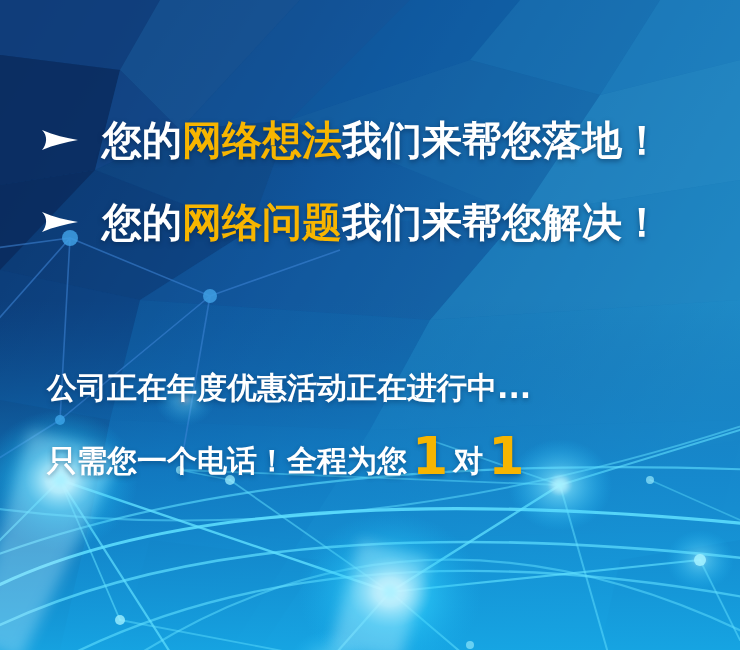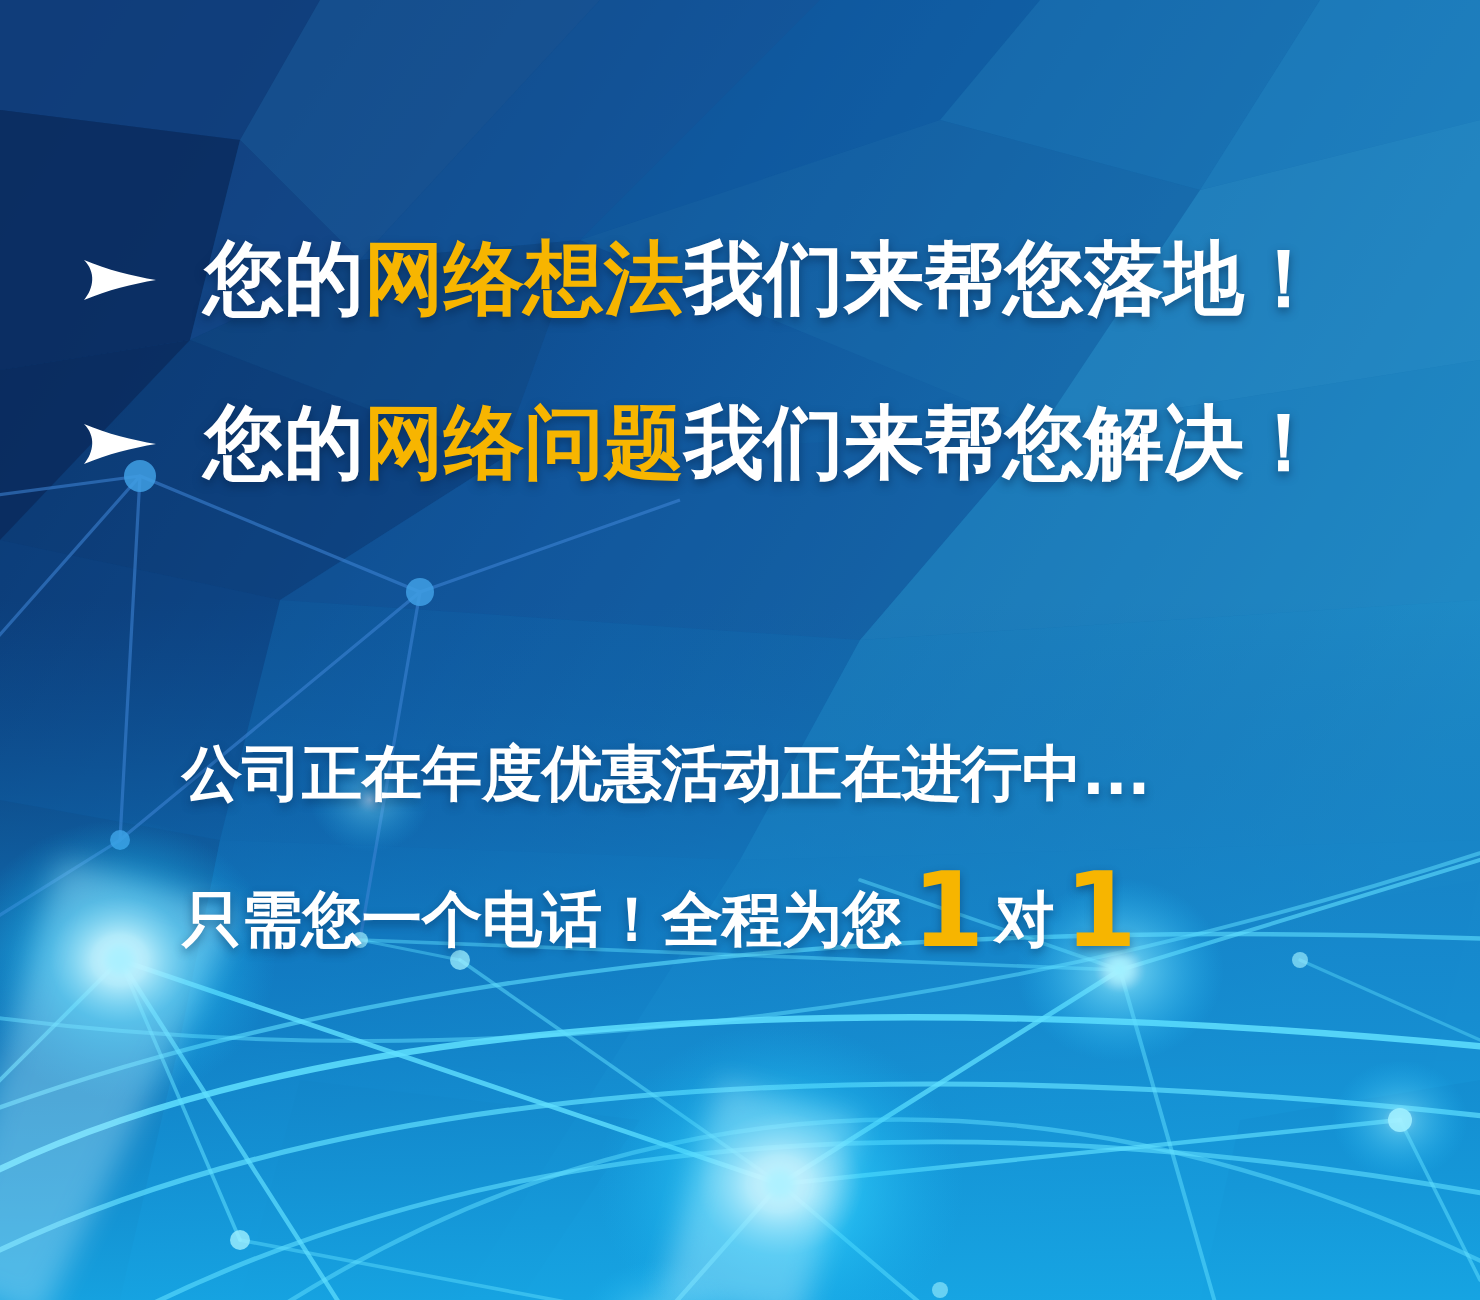--- a/index.html
+++ b/index.html
@@ -58,21 +58,20 @@
 
   .subline{
     position:absolute;
     left:47px;
     white-space:nowrap;
     font-size:30px;
     font-weight:bold;
     color:#ffffff;
     line-height:40px;
     text-shadow:0 2px 5px rgba(3,40,80,.45);
-    margin-left:44px;
   }
   .subline.s0{ top:360px; }
   .subline.s1{ top:425px; display:flex; align-items:baseline; }
 
   .big-one{
     color:#f7b500;
     font-size:52px;
     font-weight:bold;
     line-height:40px;
     padding:0 5px;

